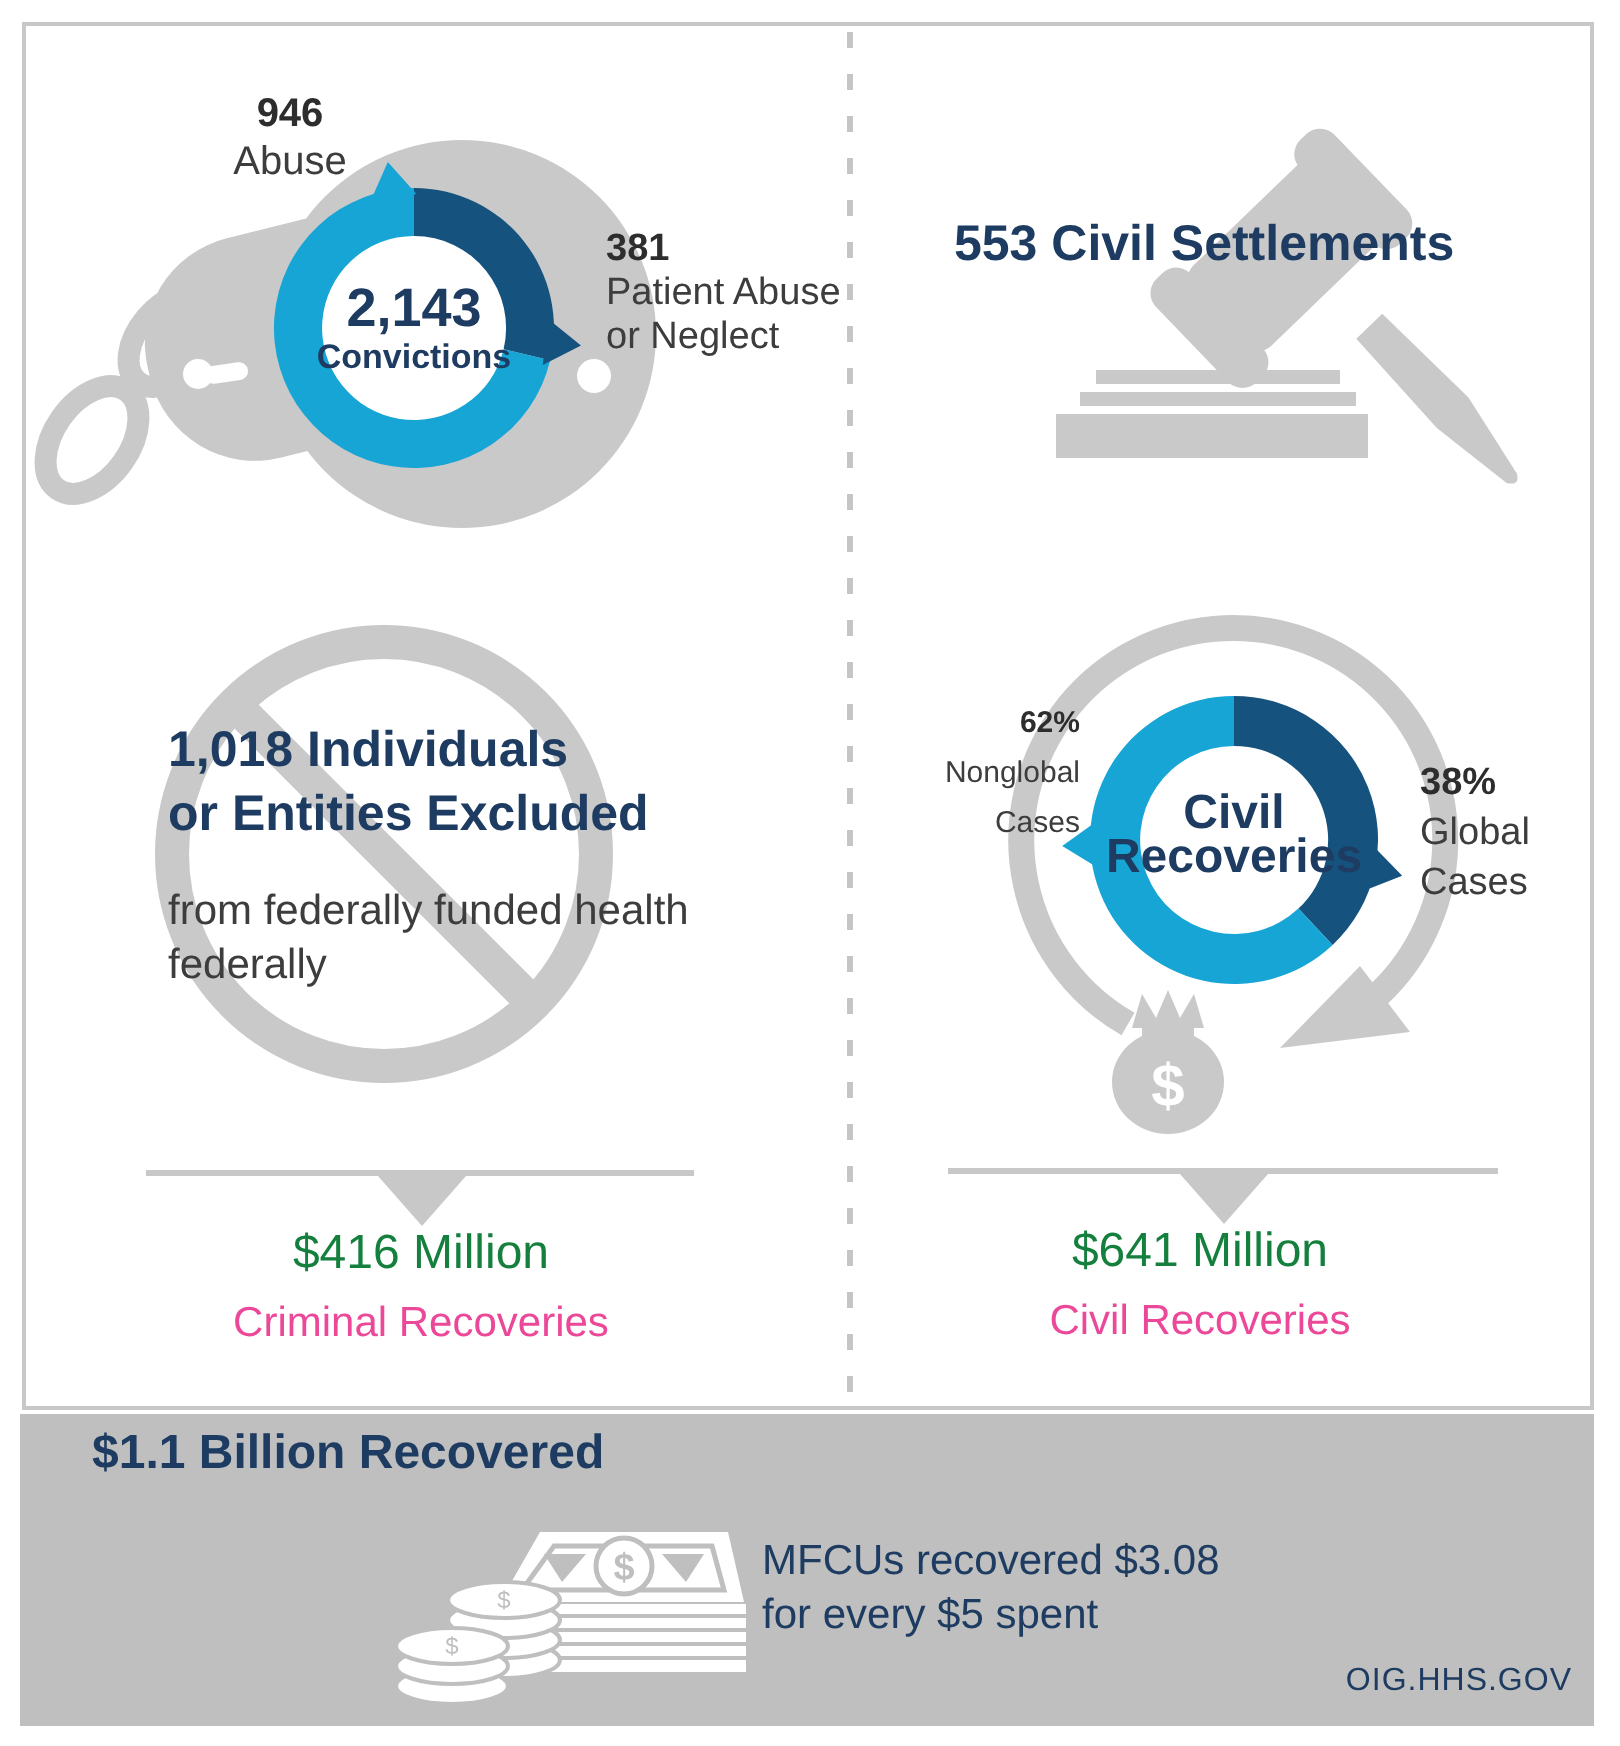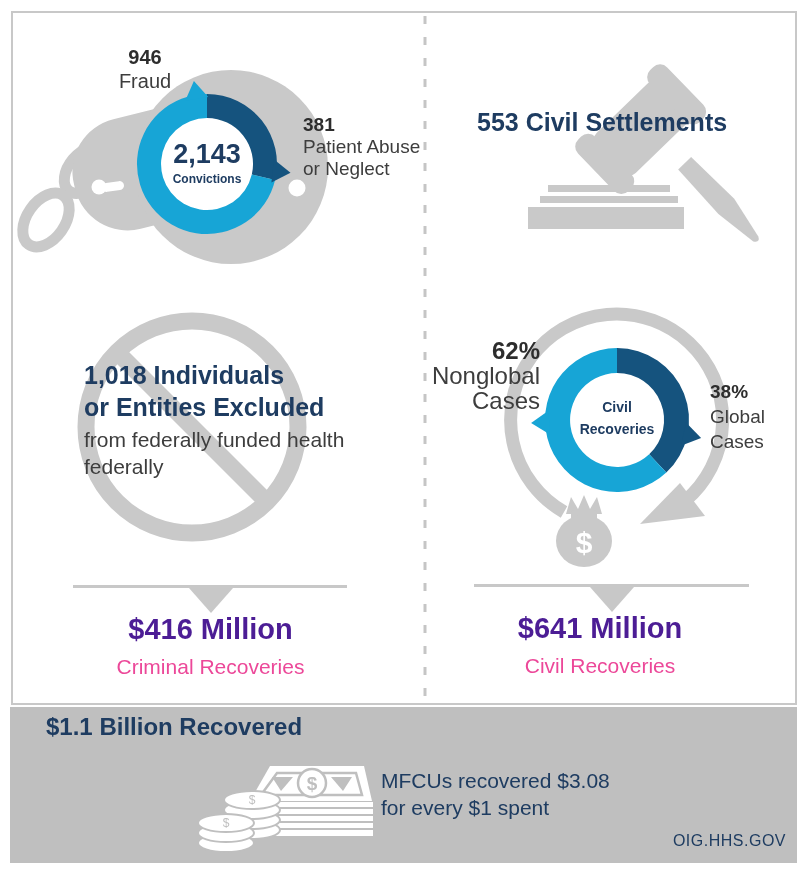--- a/index.html
+++ b/index.html
@@ -6,40 +6,40 @@
   #page{position:relative;width:810px;height:873px;background:#ffffff;overflow:hidden;
         font-family:"Liberation Sans",sans-serif;}
   .abs{position:absolute;}
   #border-box{left:11px;top:11px;width:786px;height:694px;border:2px solid #c8c8c8;
               box-sizing:border-box;background:#ffffff;}
   #footer-bar{left:10px;top:707px;width:787px;height:156px;background:#bfbfbf;}
   #bg-svg{left:0;top:0;width:810px;height:873px;}
 
   .donut1-center{left:137px;top:139px;width:140px;text-align:center;}
   .donut1-center .val{font-size:27px;font-weight:bold;color:#1e3c61;line-height:30px;}
-  .donut1-center .lab{font-size:12px;font-weight:bold;color:#1e3c61;line-height:20px;}
+  .donut1-center .lab{font-size:17px;font-weight:bold;color:#1e3c61;line-height:20px;}
 
   .fraud-callout{left:95px;top:45px;width:100px;text-align:center;font-size:20px;line-height:24px;}
   .abuse-callout{left:303px;top:114px;font-size:19px;line-height:22px;}
   .callout-num{font-weight:bold;color:#2d2d2d;}
   .callout-txt{color:#3d3d3d;}
 
   .heading2{left:477px;top:105px;font-size:25px;font-weight:bold;color:#1e3c61;line-height:34px;}
 
   .panel3{left:84px;top:359px;}
   .panel3 .b{font-size:25px;font-weight:bold;color:#1e3c61;line-height:32px;}
   .panel3 .r{font-size:21px;color:#3d3d3d;line-height:27px;}
 
   .donut2-center{left:547px;top:396px;width:140px;text-align:center;
-                 font-size:14px;font-weight:bold;color:#1e3c61;line-height:22px;}
-  .nonglobal-callout{left:430px;top:338px;width:110px;text-align:right;font-size:24px;line-height:25px;}
+                 font-size:24px;font-weight:bold;color:#1e3c61;line-height:22px;}
+  .nonglobal-callout{left:430px;top:349px;width:110px;text-align:right;font-size:15px;line-height:25px;}
   .global-callout{left:710px;top:379px;font-size:19px;line-height:25px;}
 
   .stat{text-align:center;}
-  .stat .val{font-size:29px;font-weight:bold;color:#4c1d95;}
+  .stat .val{font-size:24px;font-weight:normal;color:#15803d;}
   .stat .lab{font-size:21px;color:#ec4899;margin-top:9px;}
   #stat-left{left:72px;top:613px;width:277px;}
   #stat-right{left:460px;top:612px;width:280px;}
 
   #footer-title{left:10px;top:713px;width:787px;text-align:left;
                 font-size:24px;font-weight:bold;color:#1e3c61;padding-left:36px;}
   #footer-sub{left:381px;top:767px;font-size:21px;color:#1e3c61;line-height:27px;}
   #footer-site{right:24px;top:832px;font-size:16px;color:#1e3c61;letter-spacing:.5px;}
 </style>
 </head>
@@ -139,42 +139,42 @@
         <ellipse cx="226" cy="843" rx="28" ry="9" fill="#ffffff" stroke="#bfbfbf" stroke-width="2"></ellipse>
         <ellipse cx="226" cy="833" rx="28" ry="9" fill="#ffffff" stroke="#bfbfbf" stroke-width="2"></ellipse>
         <ellipse cx="226" cy="823" rx="28" ry="9" fill="#ffffff" stroke="#bfbfbf" stroke-width="2"></ellipse>
         <text x="226" y="827" font-size="12" fill="#bfbfbf" text-anchor="middle">$</text>
       </g>
     </g>
   </svg>
 
   <div class="abs fraud-callout">
     <div class="callout-num">946</div>
-    <div class="callout-txt">Fraud</div>
+    <div class="callout-txt">Abuse</div>
   </div>
 
   <div class="abs abuse-callout">
     <div class="callout-num">381</div>
     <div class="callout-txt">Patient Abuse</div>
     <div class="callout-txt">or Neglect</div>
   </div>
 
   <div class="abs donut1-center">
     <div class="val">2,143</div>
     <div class="lab">Convictions</div>
   </div>
 
   <div class="abs heading2">
     <div>553 Civil Settlements</div>
   </div>
 
   <div class="abs panel3">
     <div class="b">1,018 Individuals</div>
     <div class="b">or Entities Excluded</div>
-    <div class="r" style="margin-top:3px;">from federally funded health</div>
+    <div class="r" style="margin-top:19px;">from federally funded health</div>
     <div class="r">federally</div>
   </div>
 
   <div class="abs nonglobal-callout">
     <div class="callout-num">62%</div>
     <div class="callout-txt">Nonglobal</div>
     <div class="callout-txt">Cases</div>
   </div>
 
   <div class="abs global-callout">
@@ -195,18 +195,18 @@
 
   <div class="abs stat" id="stat-right">
     <div class="val">$641 Million</div>
     <div class="lab">Civil Recoveries</div>
   </div>
 
   <div class="abs" id="footer-title">$1.1 Billion Recovered</div>
 
   <div class="abs" id="footer-sub">
     <div>MFCUs recovered $3.08</div>
-    <div>for every $1 spent</div>
+    <div>for every $5 spent</div>
   </div>
 
   <div class="abs" id="footer-site">OIG.HHS.GOV</div>
 
 </div>
 
 </body></html>

